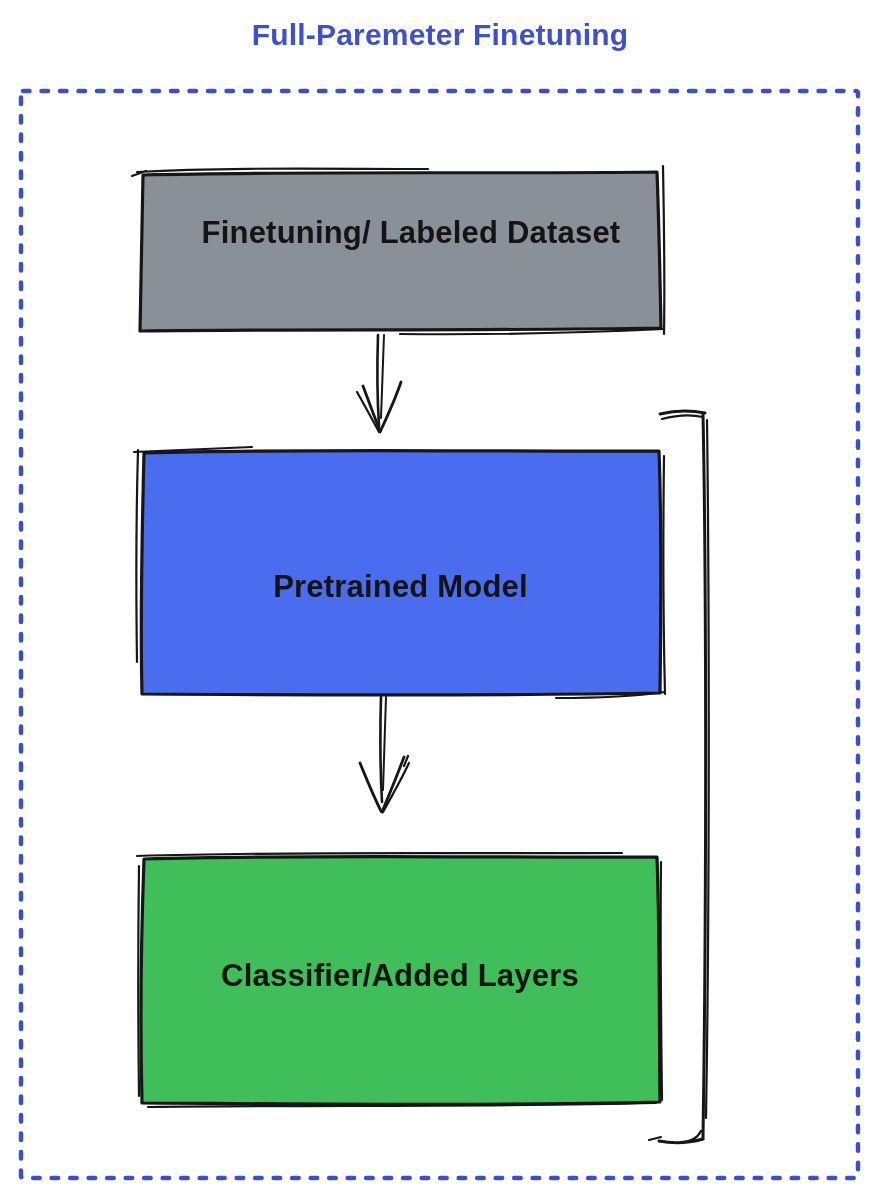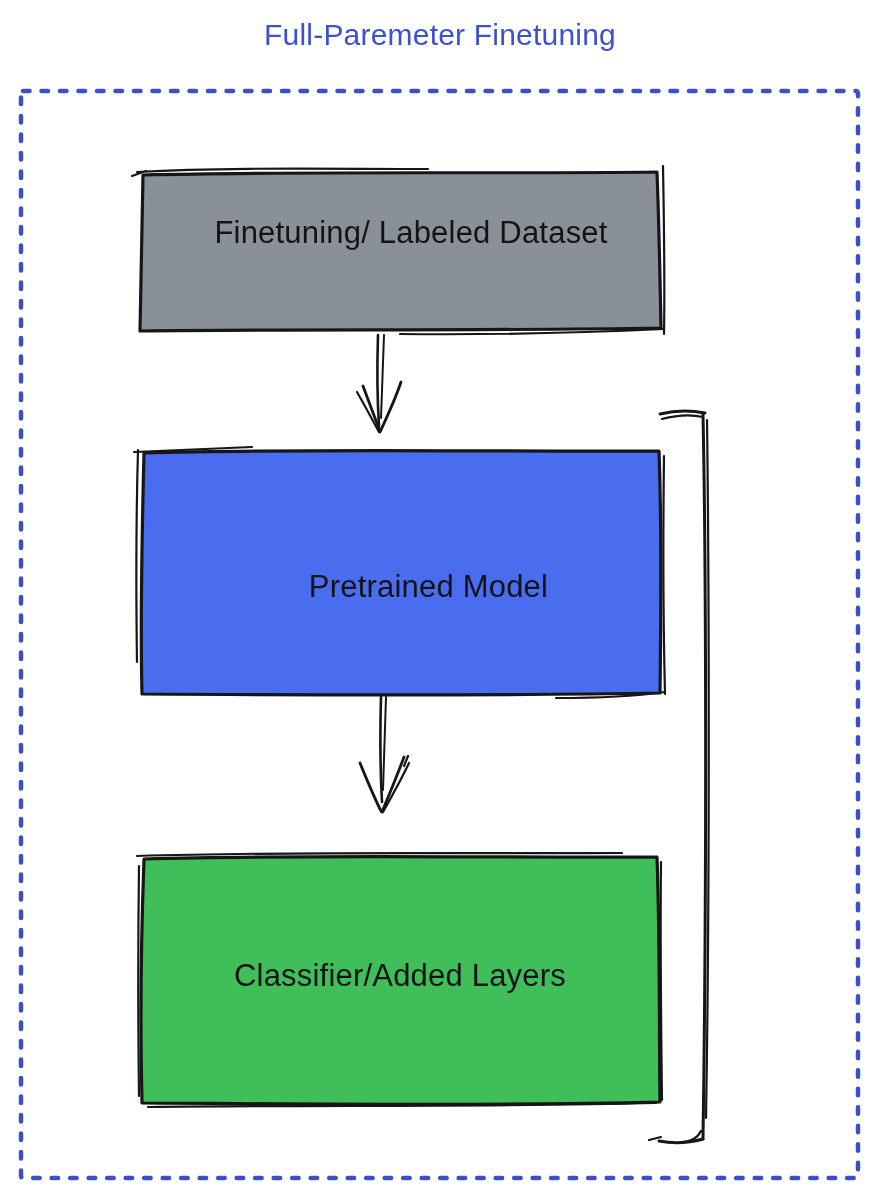--- a/index.html
+++ b/index.html
@@ -2,35 +2,35 @@
 <html><head>
 <meta charset="utf-8">
 <style>
   html, body { margin: 0; padding: 0; }
   body {
     width: 880px; height: 1200px;
     background: #ffffff;
     font-family: "Liberation Sans", "DejaVu Sans", sans-serif;
     overflow: hidden;
   }
-  .canvas { position: relative; width: 880px; height: 1200px; }
+  .canvas { position: relative; width: 880px; height: 1200px; font-weight: bold; }
   .artwork { position: absolute; left: 0; top: 0; }
   .ink { stroke: #161616; fill: none; stroke-linecap: round; stroke-linejoin: round; }
   .title {
     position: absolute; top: 18px; left: 0; right: 0;
     text-align: center; font-size: 30px; letter-spacing: 0.2px;
   }
   .box-label {
     position: absolute; display: flex;
     align-items: center; justify-content: center;
     font-size: 31px; color: #141414; letter-spacing: 0.2px;
     pointer-events: none;
   }
   .label-dataset   { left: 140px; top: 172px; width: 576px; height: 158px; padding-bottom: 36px; padding-right: 34px; box-sizing: border-box; }
-  .label-pretrained{ left: 140px; top: 450px; width: 521px; height: 274px; margin-left: 28px; }
+  .label-pretrained{ left: 140px; top: 450px; width: 521px; height: 274px; }
   .label-classifier{ left: 140px; top: 858px; width: 520px; height: 245px; padding-bottom: 10px; box-sizing: border-box; }
   .bracket-label {
     position: absolute; left: 741px; top: 701px;
     font-size: 30px; line-height: 37px; color: #141414;
     white-space: pre-line;
   }
 </style>
 </head>
 <body>
 

